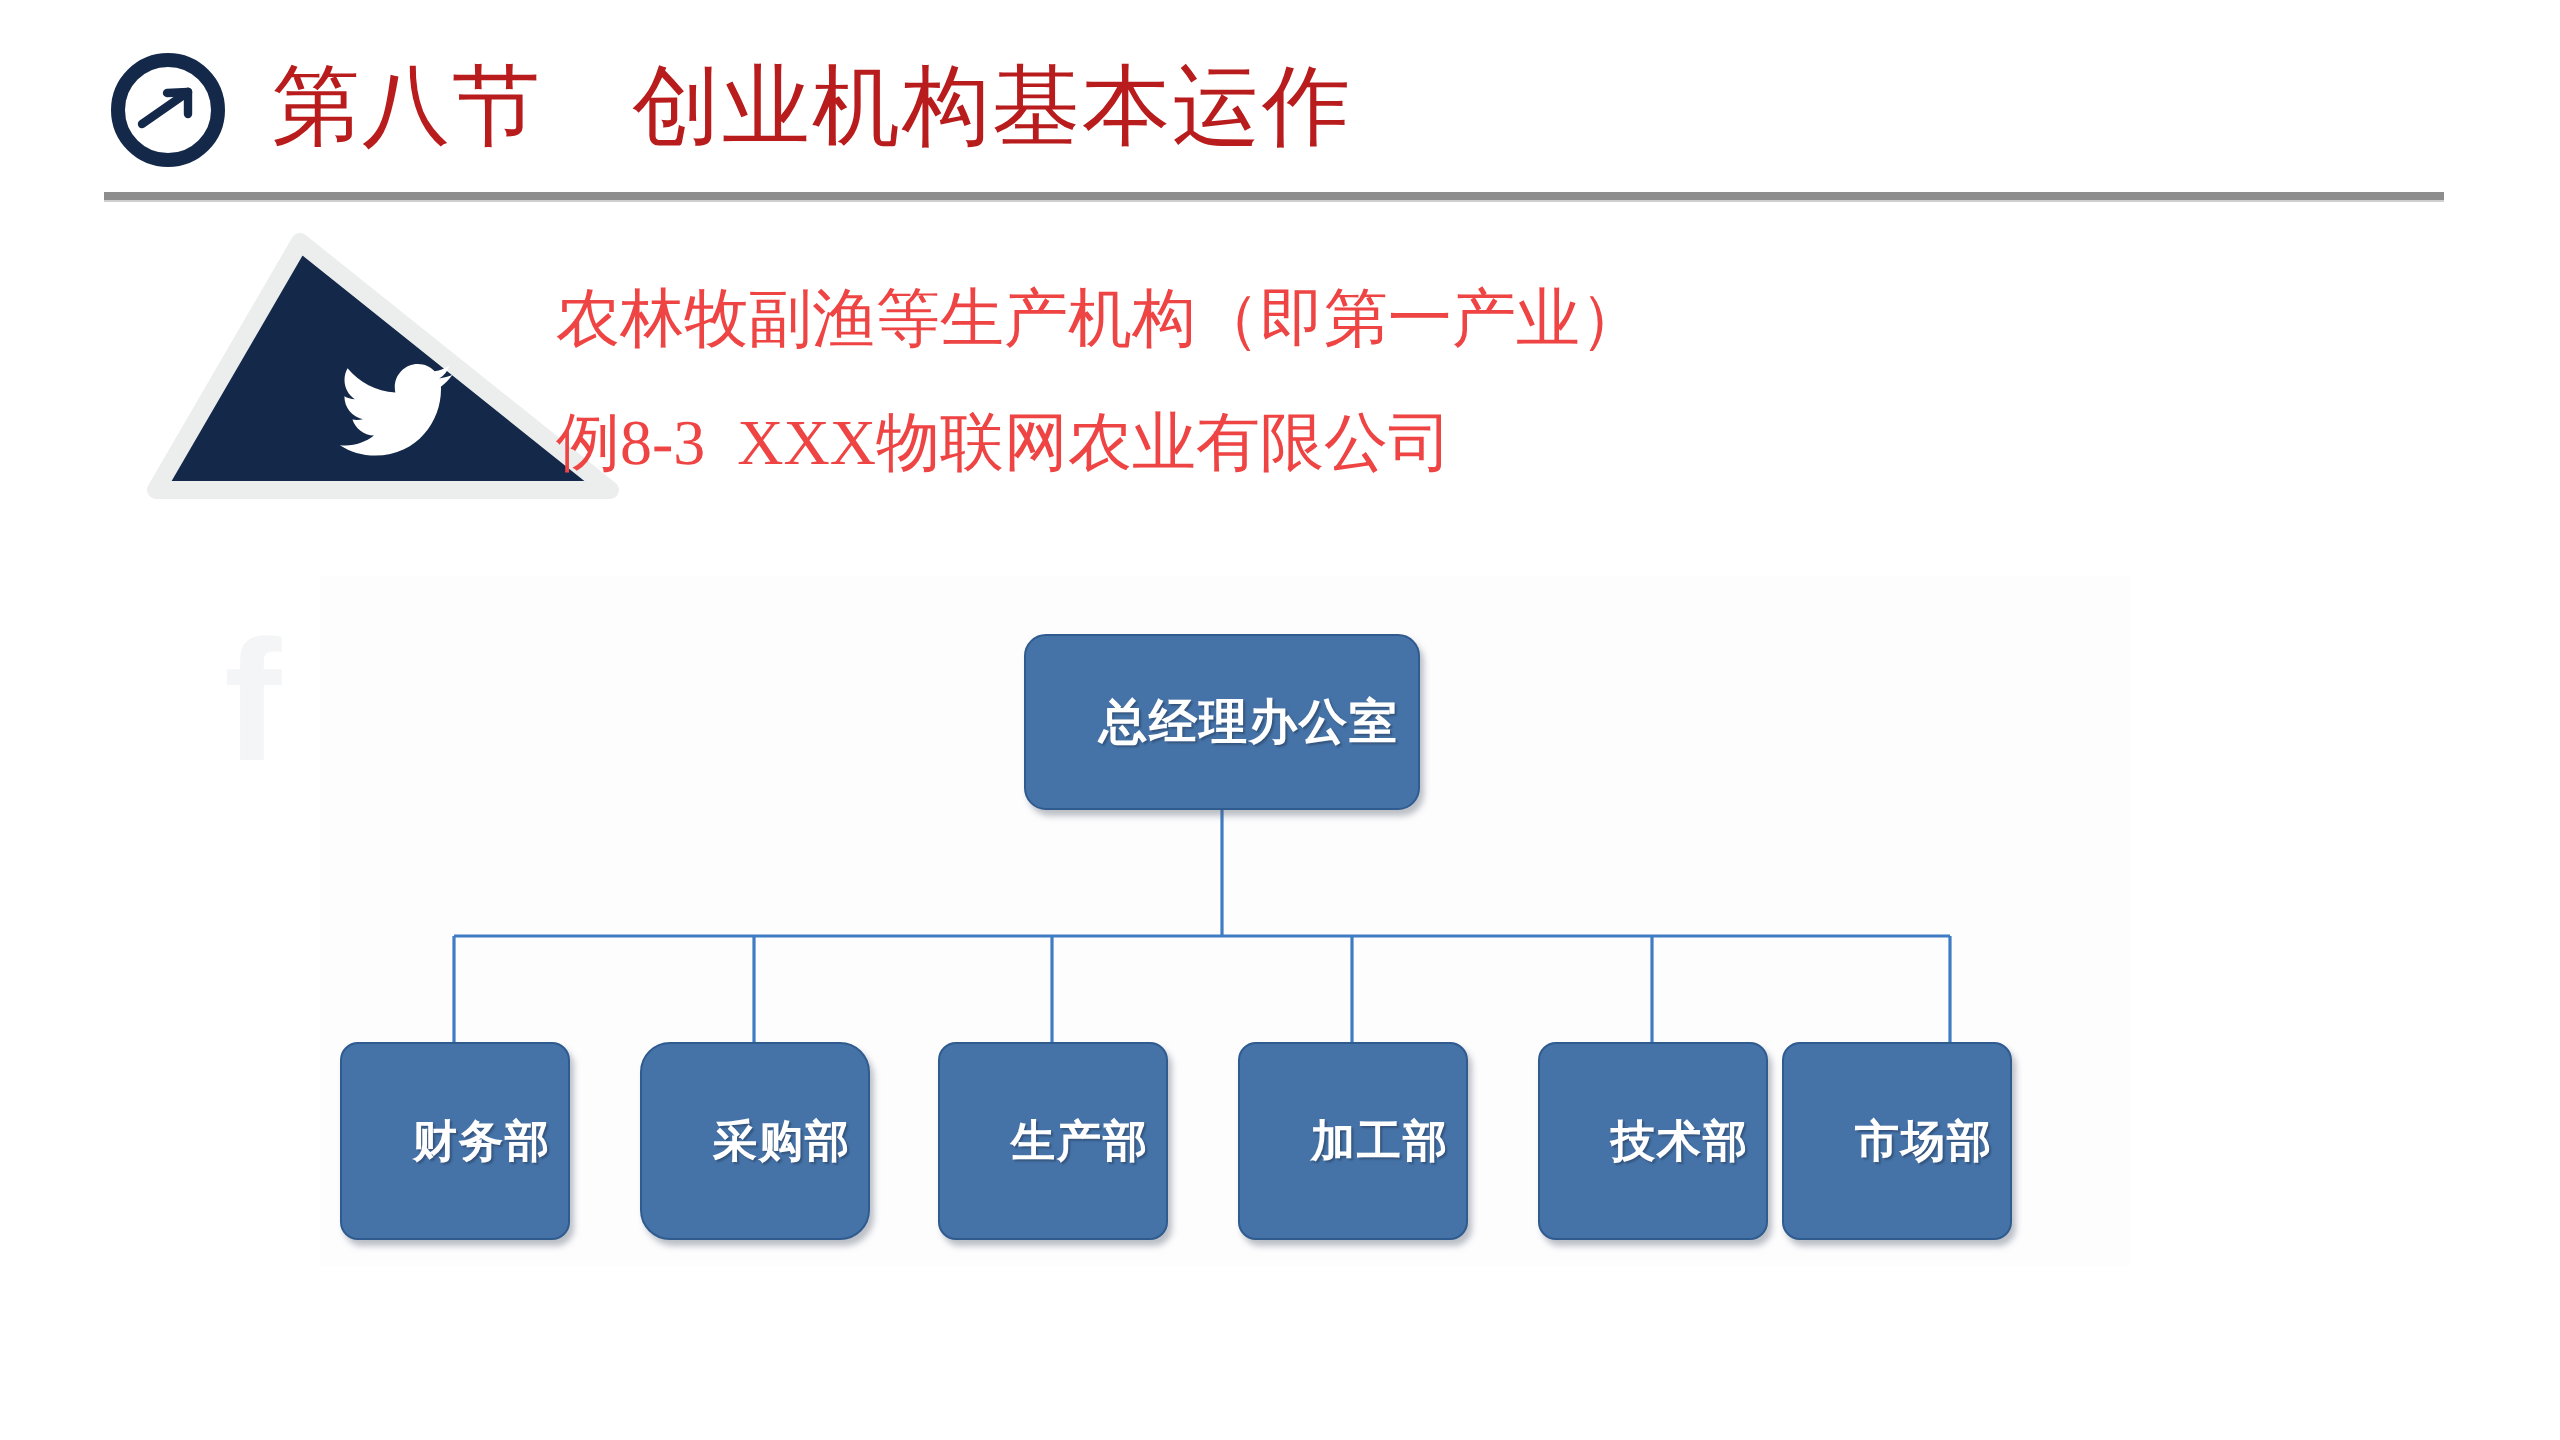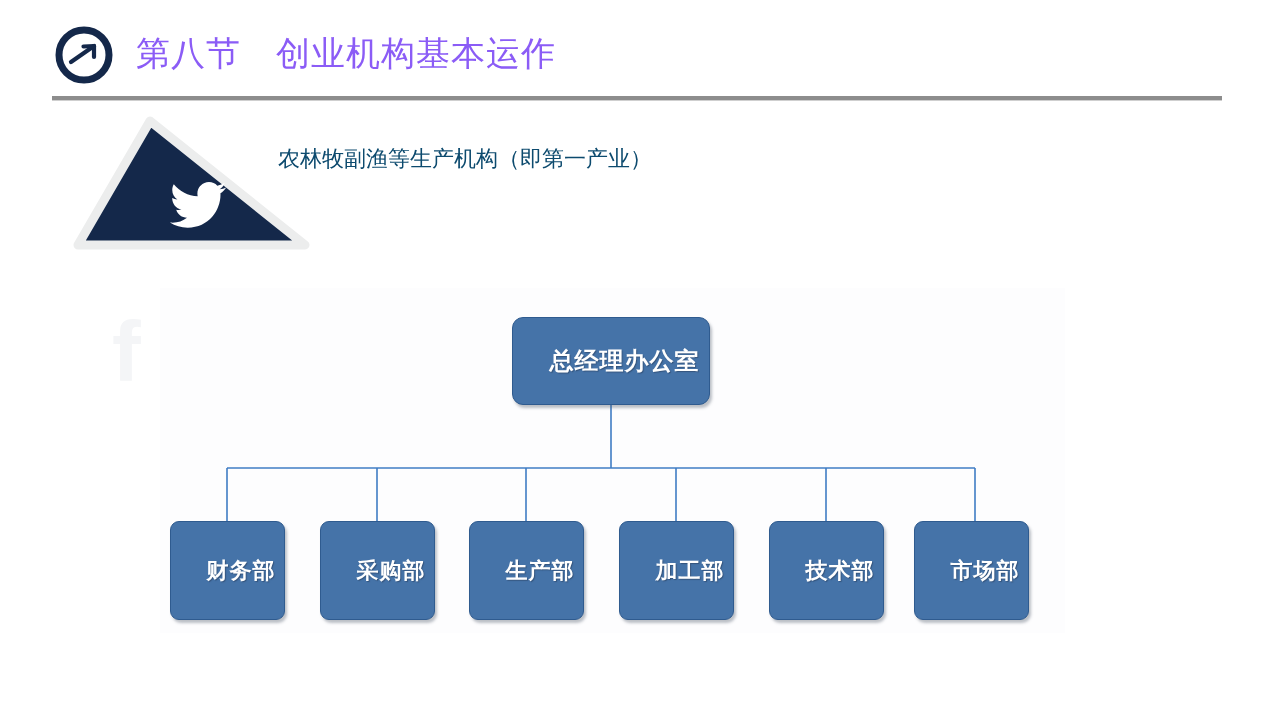--- a/index.html
+++ b/index.html
@@ -27,23 +27,23 @@
     position: absolute;
     left: 55px;
     top: 26px;
     width: 58px;
     height: 58px;
   }
   .header-title {
     position: absolute;
     left: 136px;
     top: 28px;
-    font-size: 34px;
+    font-size: 44px;
     line-height: 52px;
-    color: #8b5cf6;
+    color: #b91c1c;
     letter-spacing: 1px;
     white-space: pre;
     font-family: "Liberation Serif", "DejaVu Serif", serif;
   }
   .header-divider {
     position: absolute;
     left: 52px;
     top: 96px;
     width: 1170px;
     height: 4px;
@@ -62,23 +62,23 @@
   .badge-wrap svg { display: block; }
 
   
   .caption-block {
     position: absolute;
     left: 278px;
     top: 128px;
     width: 700px;
   }
   .caption-line {
-    font-size: 22px;
+    font-size: 32px;
     line-height: 62px;
-    color: #0c4a6e;
+    color: #ef4444;
     white-space: pre;
     font-family: "Liberation Serif", "DejaVu Serif", serif;
   }
 
   
   .watermark-f {
     position: absolute;
     left: 112px;
     top: 308px;
     font-size: 86px;
@@ -161,20 +161,21 @@
   <svg width="240" height="148" viewBox="0 0 240 148">
     <polygon points="78,8 233,132 6,132" fill="#14284a" stroke="#eceded" stroke-width="9" stroke-linejoin="round"></polygon>
     <g transform="translate(98,62) scale(0.055)" fill="#ffffff">
       <path d="M1024 226c-38 17-78 28-121 33 43-26 77-67 92-116-41 24-86 41-134 51-38-41-93-66-153-66-116 0-210 94-210 210 0 16 2 32 5 48-175-9-330-92-434-220-18 31-28 67-28 106 0 73 37 137 94 175-35-1-67-11-95-27v3c0 102 72 187 168 206-18 5-36 7-55 7-14 0-27-1-40-4 27 83 104 144 196 146-72 56-162 90-260 90-17 0-34-1-50-3 93 60 203 94 322 94 386 0 597-320 597-598 0-9 0-18-1-27 41-30 77-67 105-109z"></path>
     </g>
   </svg>
 </div>
 
 <div class="caption-block">
   <div class="caption-line">农林牧副渔等生产机构（即第一产业）</div>
+  <div class="caption-line">例8-3  XXX物联网农业有限公司</div>
 </div>
 
 <div class="watermark-f">f</div>
 
 <div class="orgchart">
 
   <svg class="org-svg" width="905" height="345">
     <g stroke="#3f7cc4" stroke-width="1.6" fill="none">
 
       <line x1="451" y1="117" x2="451" y2="180"></line>
@@ -186,18 +187,18 @@
       <line x1="366" y1="180" x2="366" y2="233"></line>
       <line x1="516" y1="180" x2="516" y2="233"></line>
       <line x1="666" y1="180" x2="666" y2="233"></line>
       <line x1="815" y1="180" x2="815" y2="233"></line>
     </g>
   </svg>
 
   <div class="node node-root">总经理办公室</div>
 
   <div class="node node-dept" style="left:10px;">财务部</div>
-  <div class="node node-dept" style="left:160px;">采购部</div>
+  <div class="node node-dept" style="left:160px;border-radius:15px;">采购部</div>
   <div class="node node-dept" style="left:309px;text-align:center;">生产部</div>
   <div class="node node-dept" style="left:609px;">技术部</div>
   <div class="node node-dept" style="left:459px;">加工部</div>
-  <div class="node node-dept" style="left:754px;">市场部</div>
+  <div class="node node-dept" style="left:731px;">市场部</div>
 </div>
 
 </body></html>

